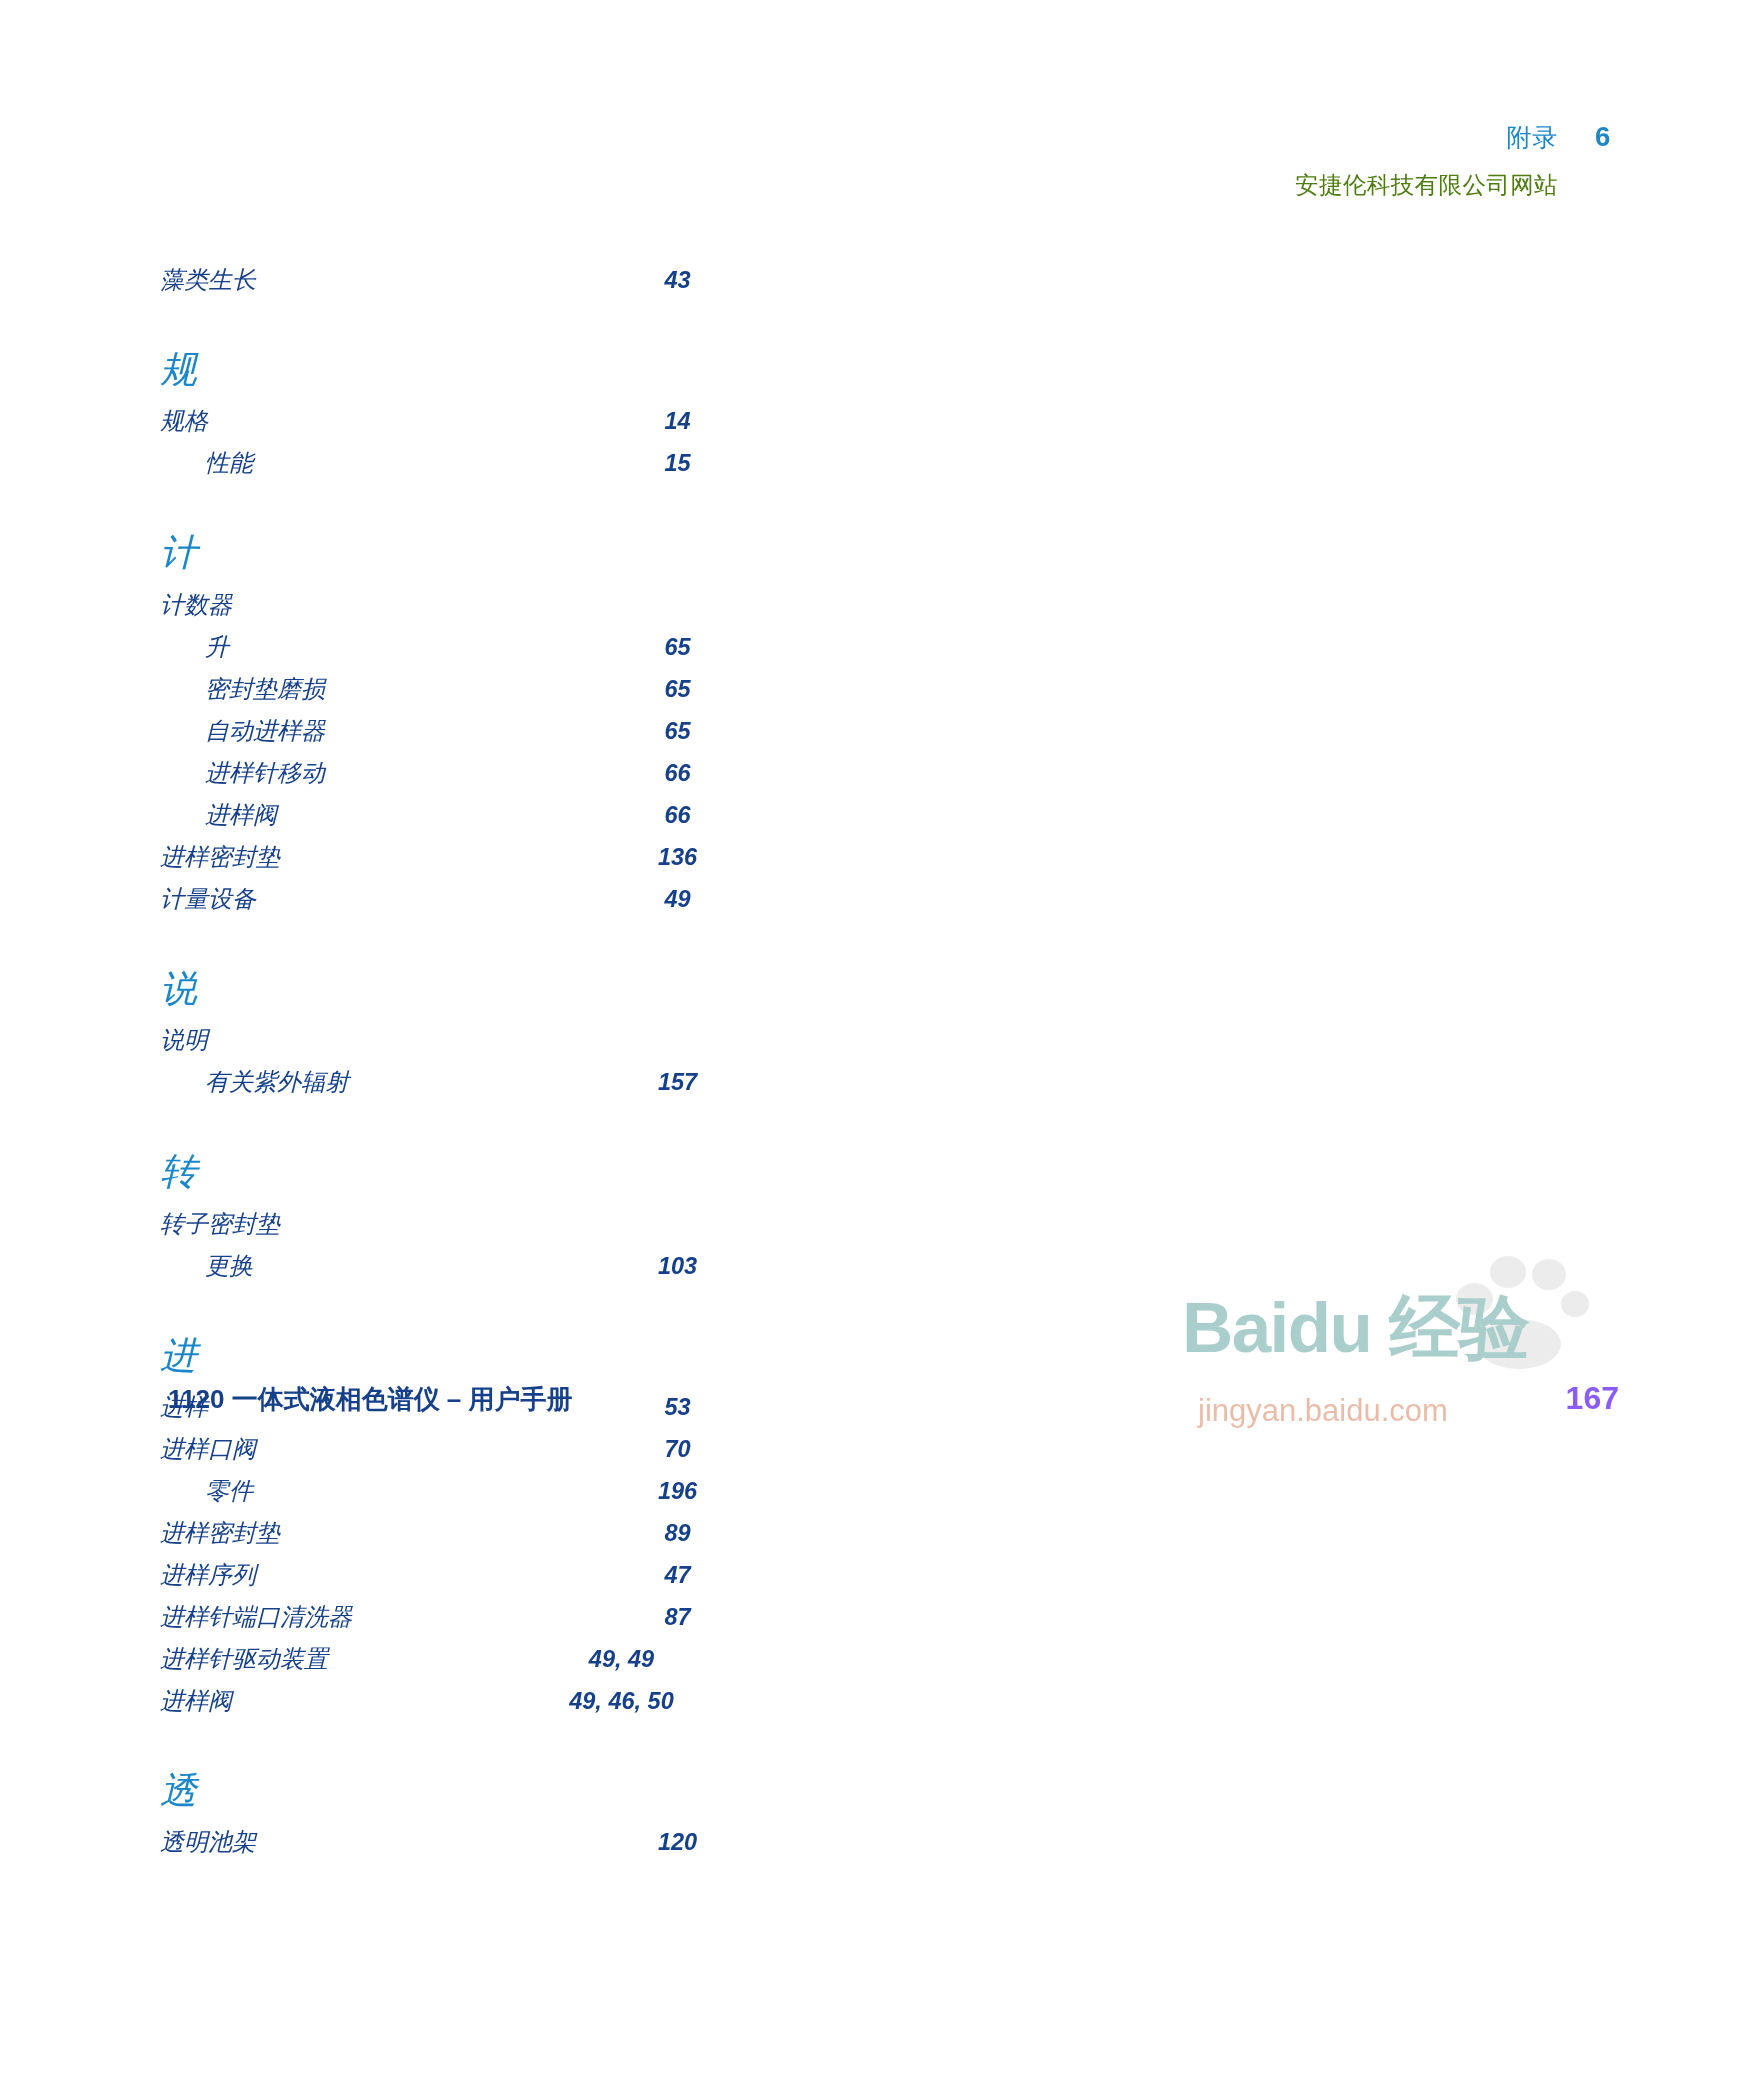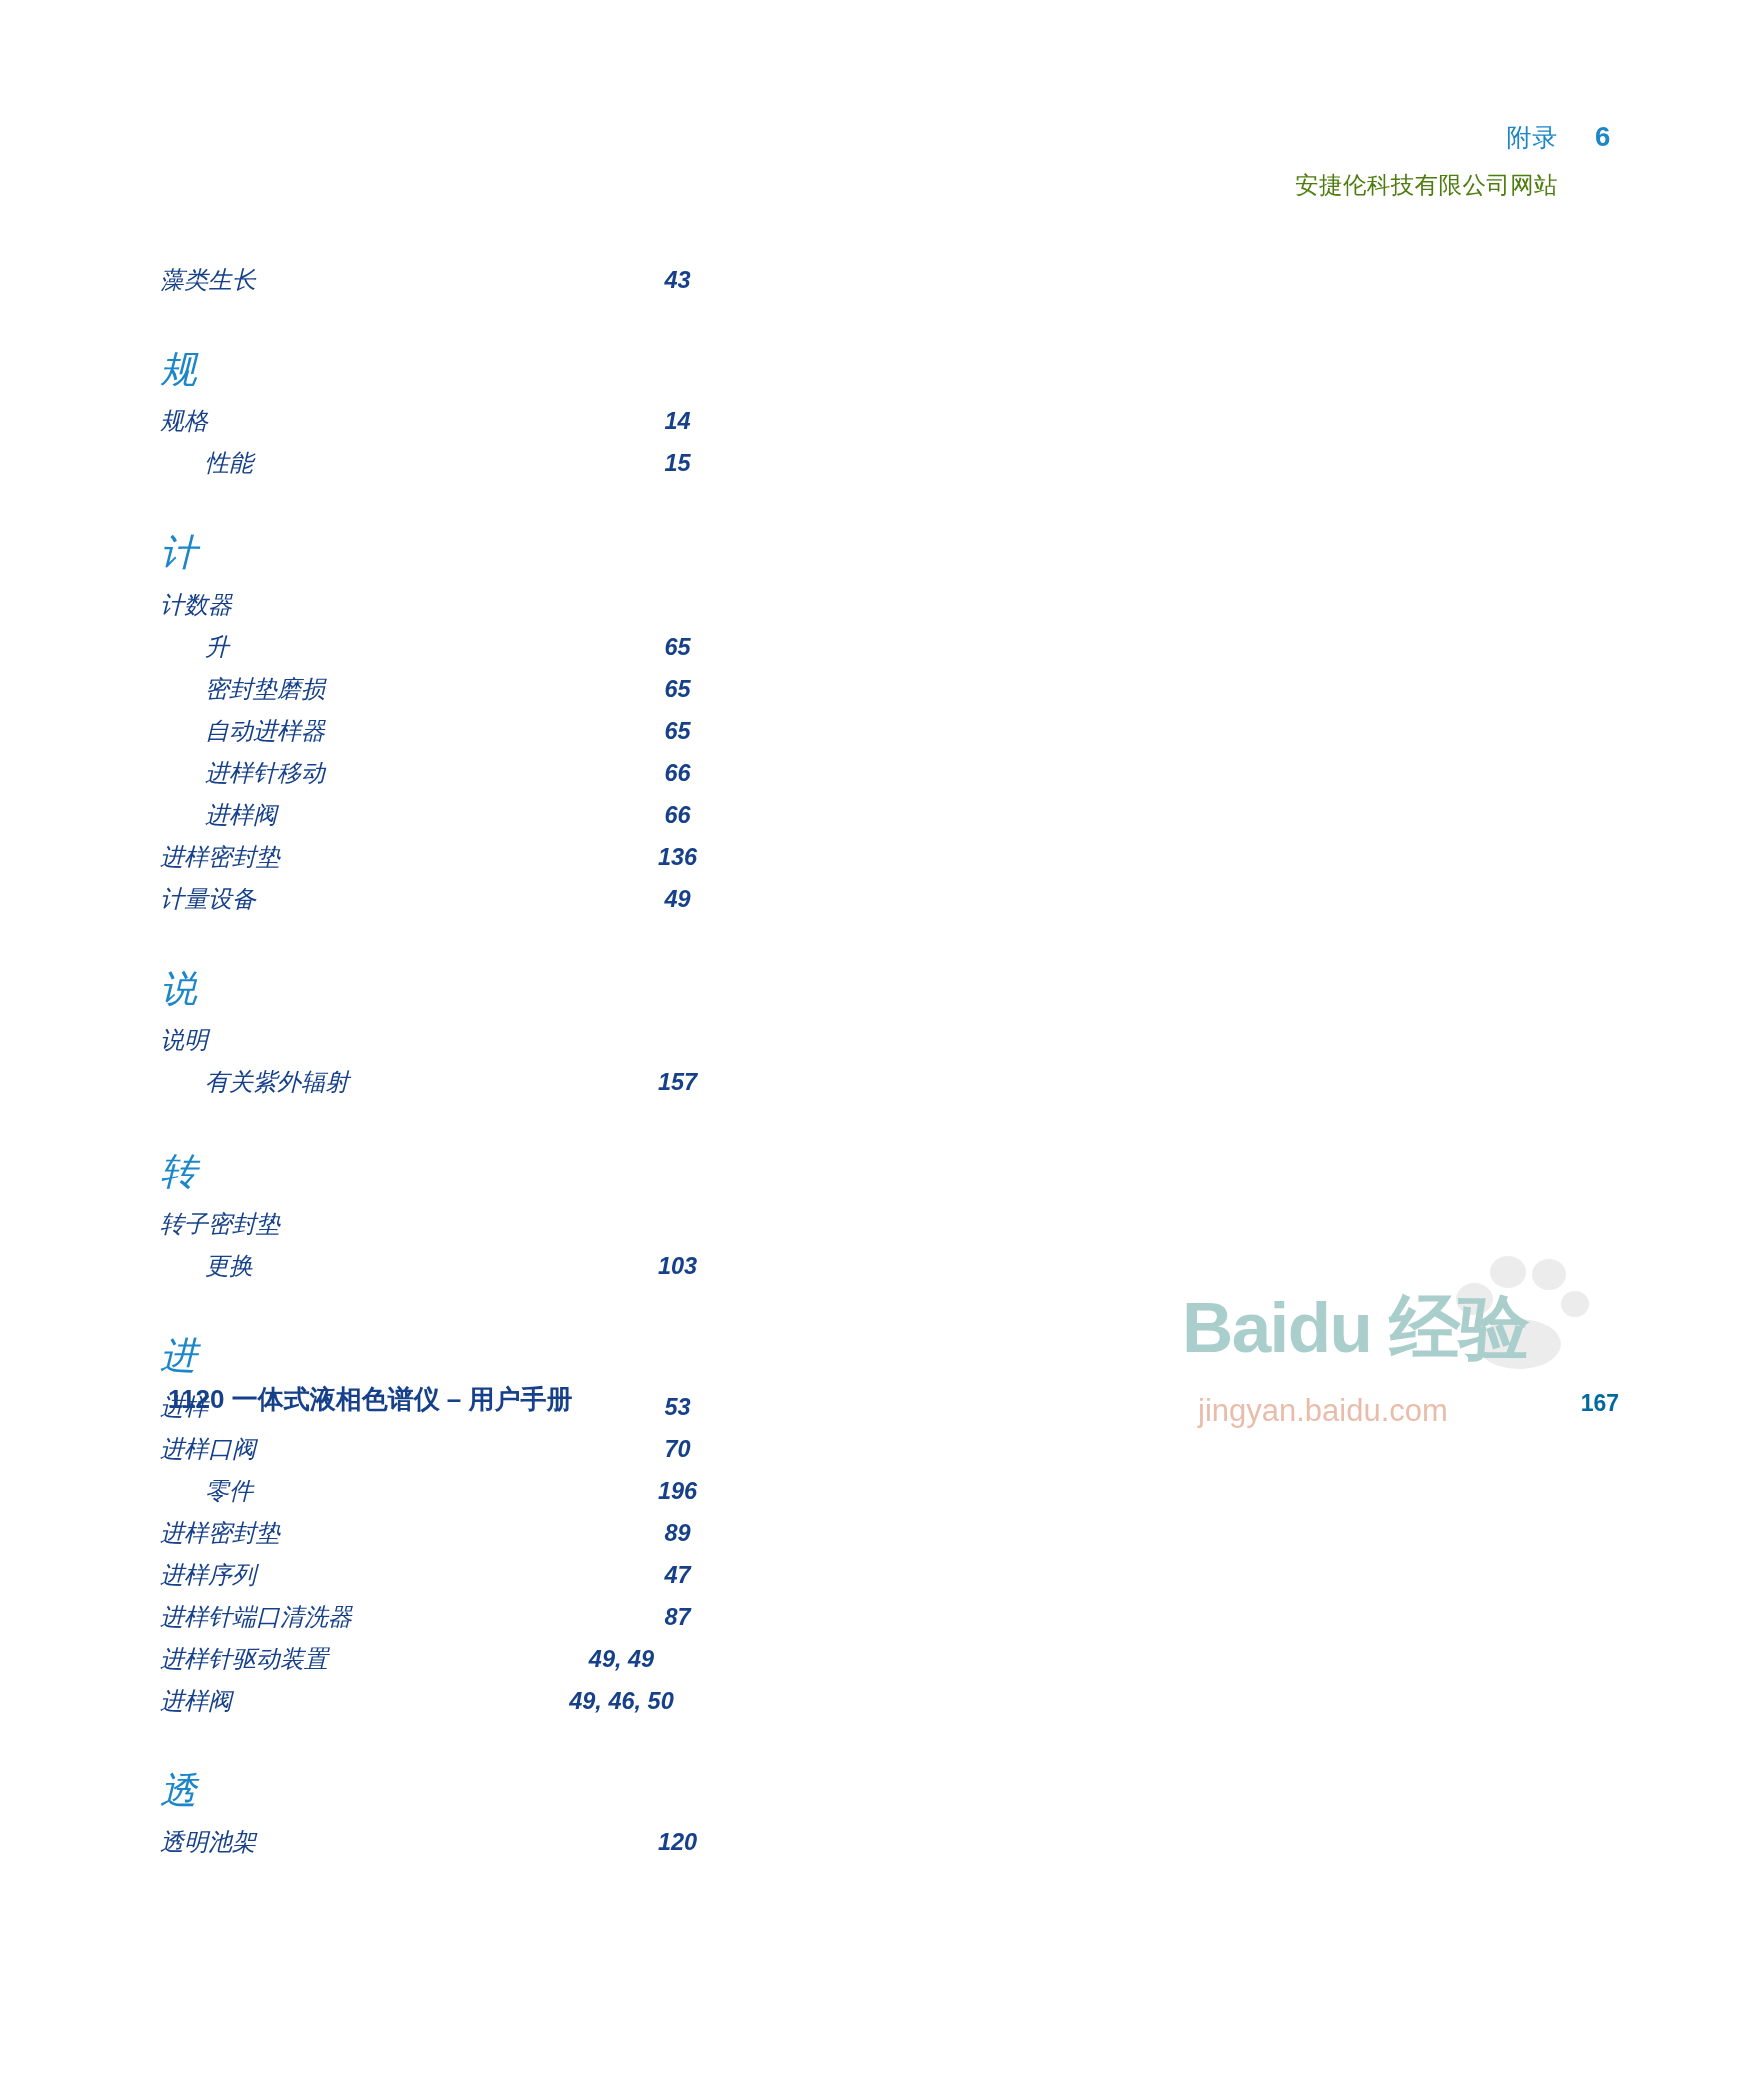--- a/index.html
+++ b/index.html
@@ -114,23 +114,23 @@
     color: #16418a;
   }
   .footer-text {
     font-weight: bold;
     color: #16418a;
   }
   .page-number {
     position: absolute;
     right: 129px;
     bottom: 107px;
-    font-size: 23px;
-    font-weight: bold;
-    color: #0369a1;
+    font-size: 32px;
+    font-weight: bold;
+    color: #8b5cf6;
   }
 
   
   .watermark {
     position: absolute;
     right: 113px;
     bottom: 89px;
     width: 453px;
     height: 186px;
     opacity: 0.35;

